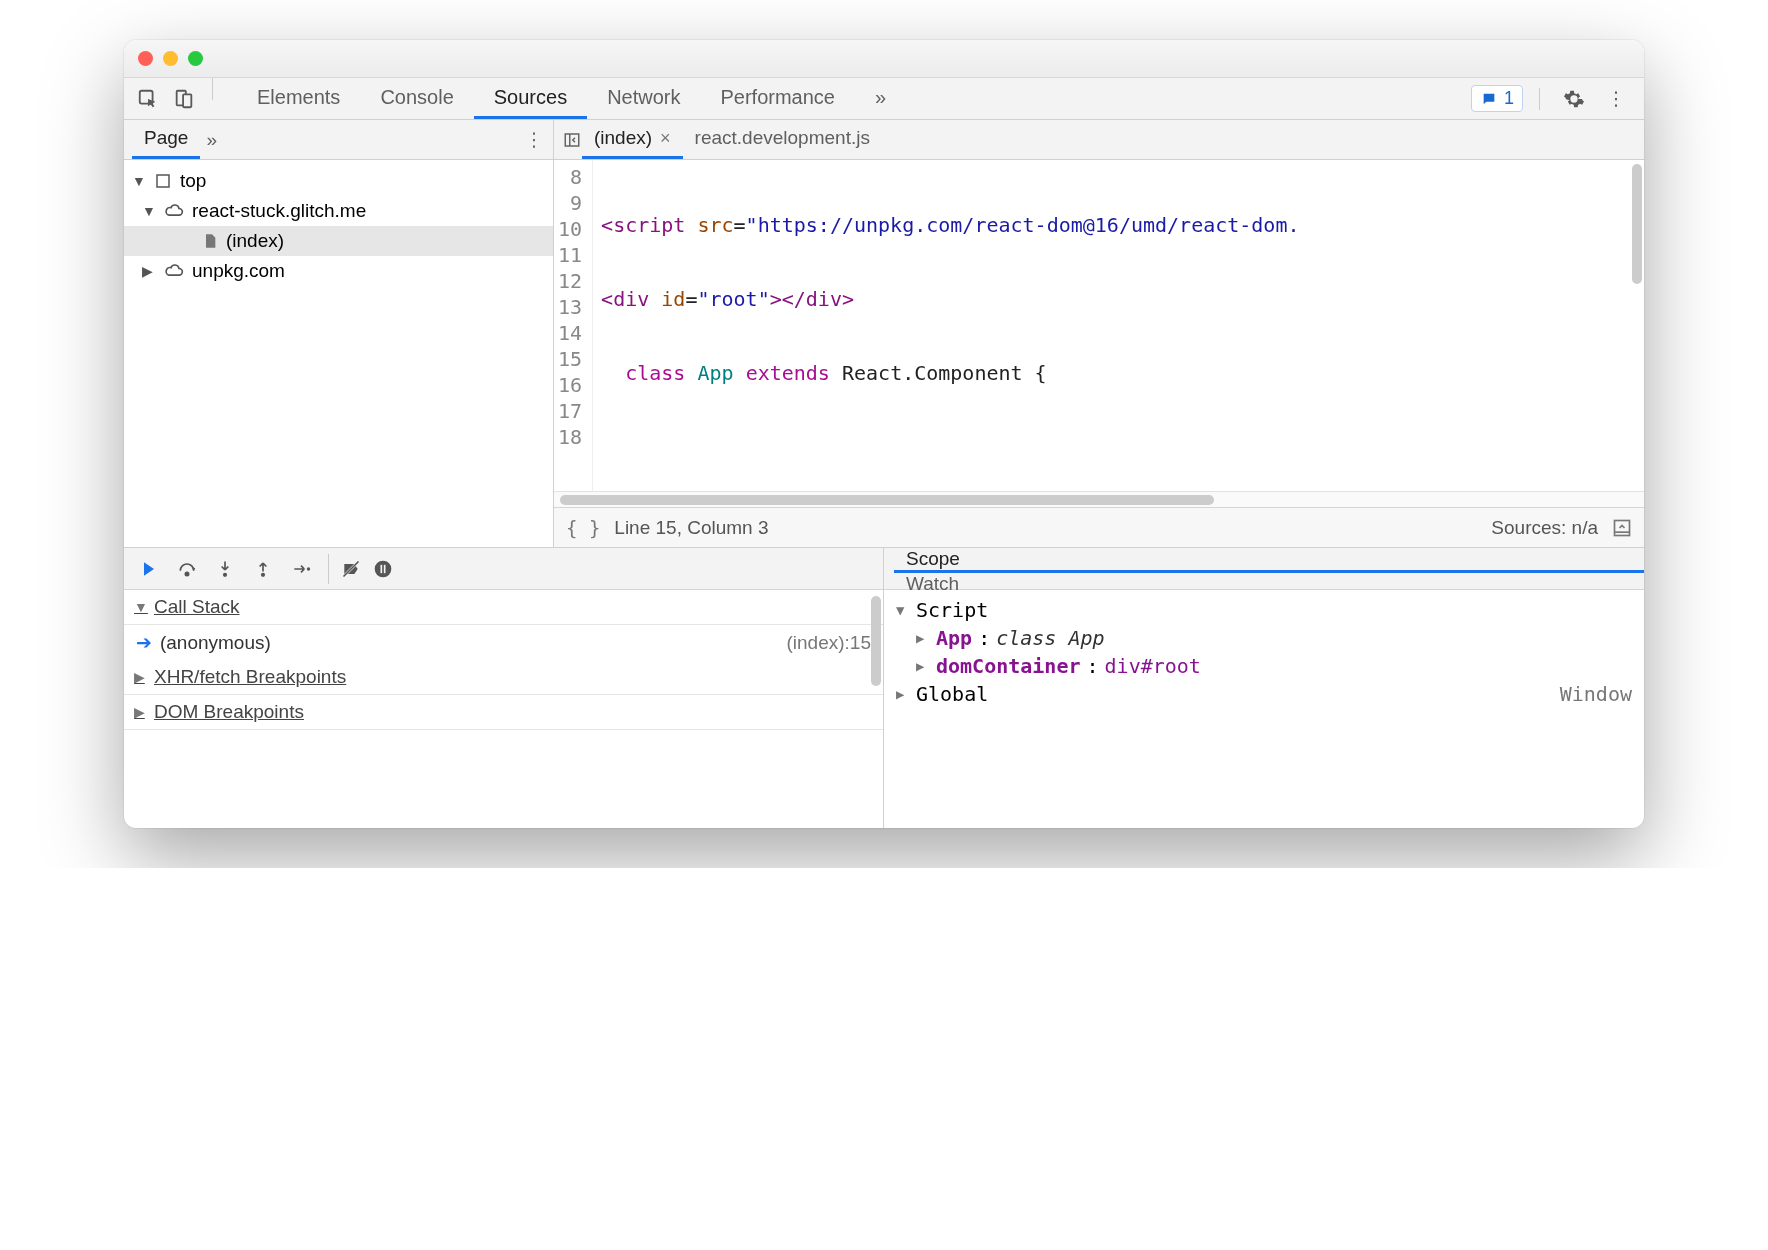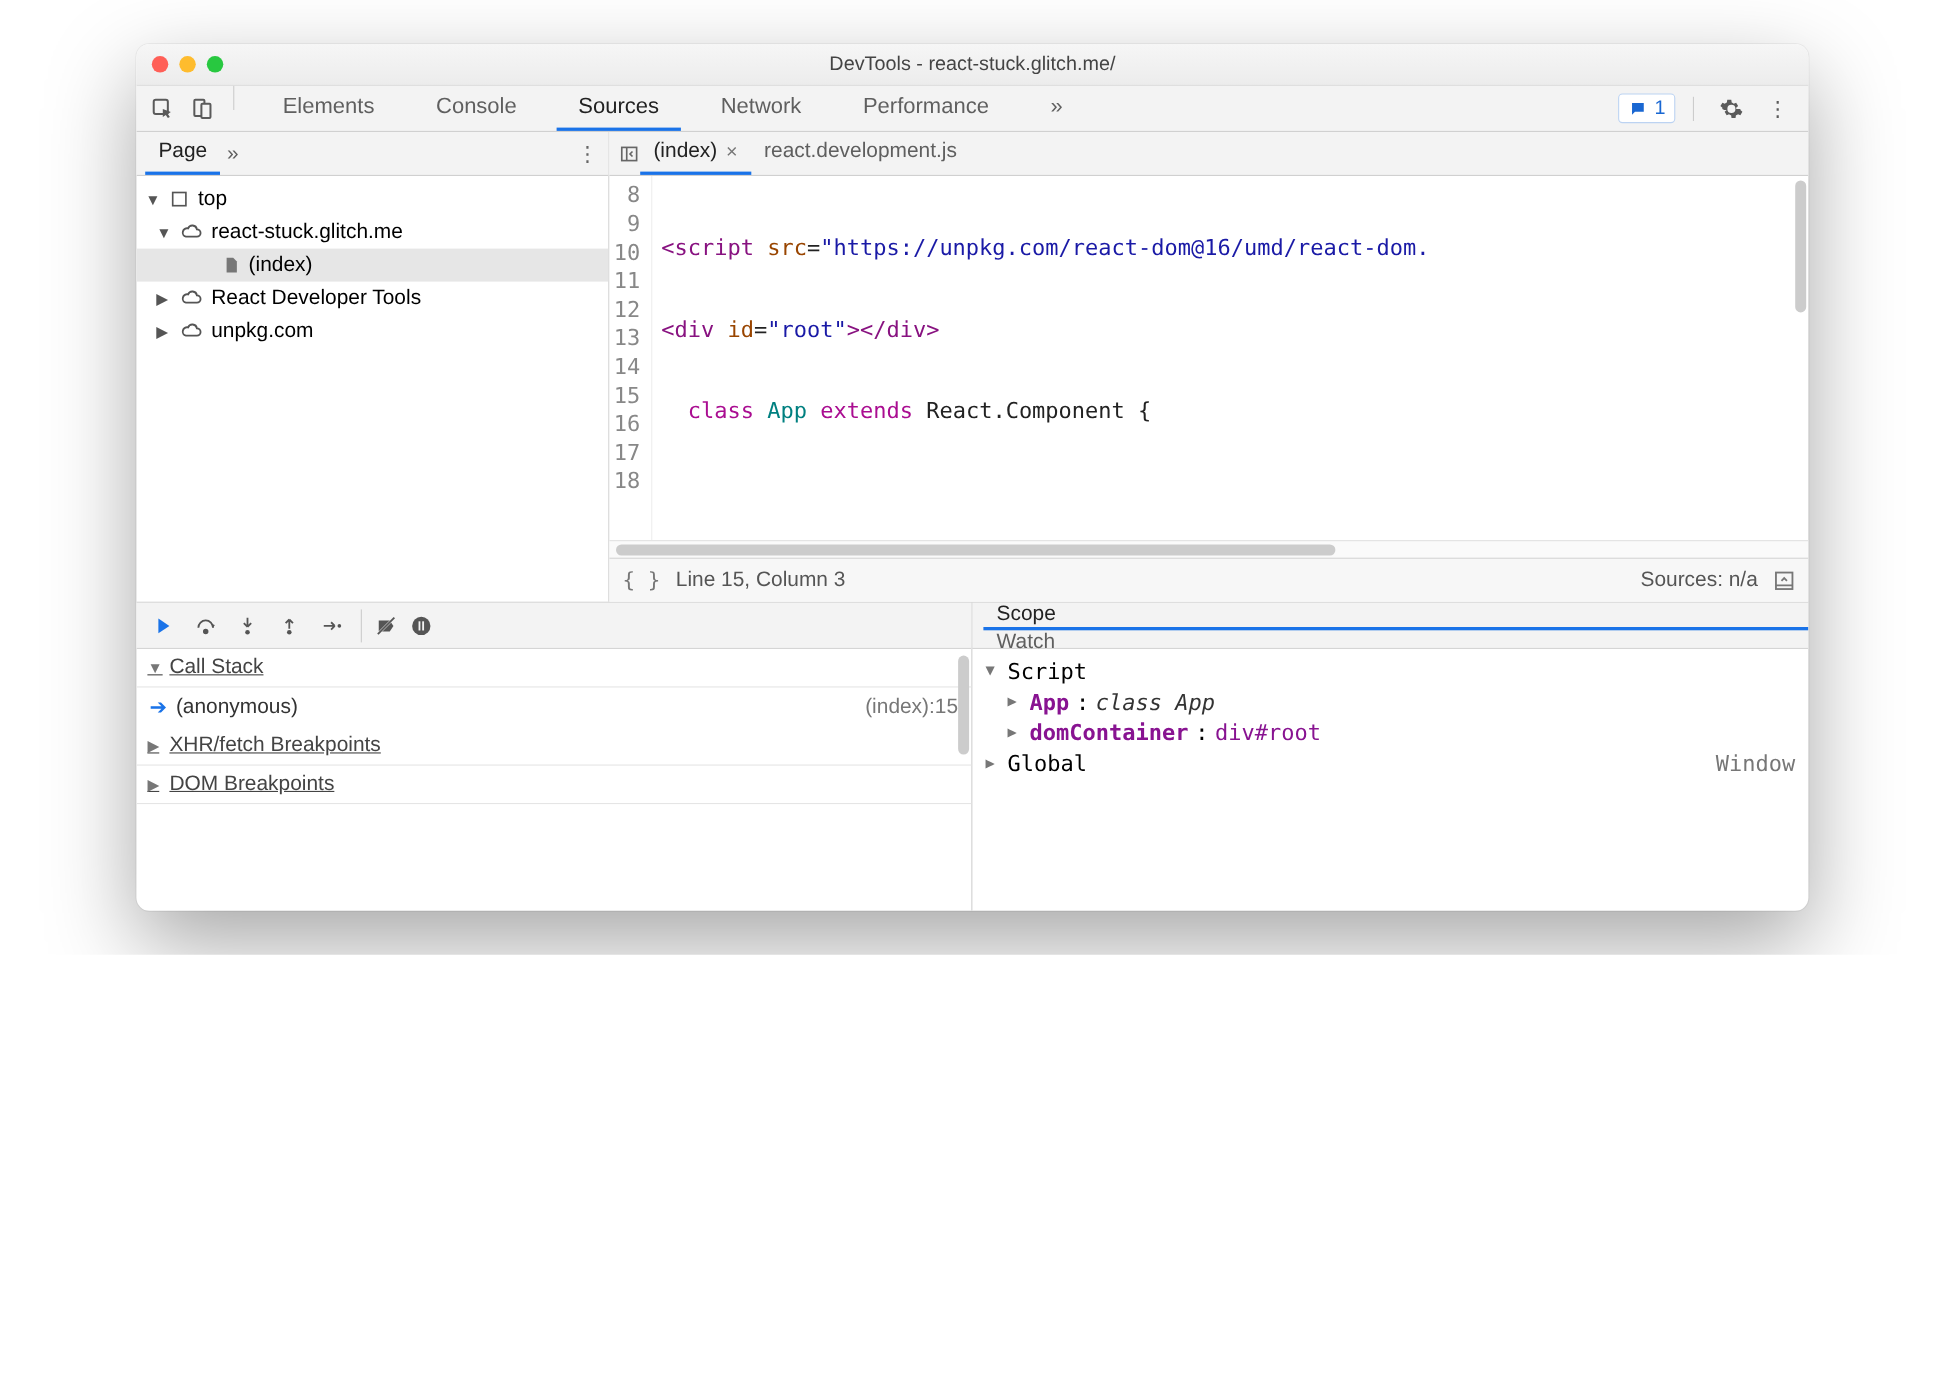--- a/index.html
+++ b/index.html
@@ -42,21 +42,21 @@
     background: #f3f3f3;
     border-bottom: 1px solid #d0d0d0;
     display: flex;
     align-items: stretch;
     padding: 0 6px 0 6px;
   }
   .toolbar .iconbtn {
     width: 36px; display:flex; align-items:center; justify-content:center;
     color: #5a5a5a;
   }
-  .tabs { display:flex; align-items:stretch; margin-left: 14px; gap: 16px; }
+  .tabs { display:flex; align-items:stretch; margin-left: 14px; gap: 0; }
   .tab {
     padding: 0 20px;
     display:flex; align-items:center;
     color: #5f5f5f;
     font-size: 20px;
     cursor: pointer;
     border-bottom: 3px solid transparent;
   }
   .tab.active { color:#222; border-bottom-color:#1a73e8; }
   .toolbar .spacer { flex:1; }
@@ -142,21 +142,20 @@
 <body>
 
 <div class="window">
 
   <div class="titlebar">
     <div class="traffic">
       <div class="tl r"></div>
       <div class="tl y"></div>
       <div class="tl g"></div>
     </div>
-    <div class="title">DevTools - react-stuck.glitch.me/</div>
   </div>
 
   <div class="toolbar">
     <div class="iconbtn">
       <svg width="22" height="22" viewBox="0 0 24 24" fill="none" stroke="currentColor" stroke-width="2">
           <rect x="3" y="3" width="14" height="14" rx="2"></rect>
           <path d="M12 12l8 3-3 2 2 3-2 1-2-3-3 2z" fill="currentColor" stroke="none"></path>
         </svg>
     </div>
     <div class="iconbtn">
@@ -215,27 +214,20 @@
           <svg width="20" height="16" viewBox="0 0 24 16" fill="none" stroke="#555" stroke-width="2">
               <path d="M6 13h12a4 4 0 000-8 5 5 0 00-9.6-1A4 4 0 006 13z"></path>
             </svg>
           <span>react-stuck.glitch.me</span>
         </div>
         <div class="node indent3 selected">
           <svg width="16" height="20" viewBox="0 0 24 24" fill="#777">
               <path d="M6 2h9l5 5v15H6z"></path>
             </svg>
           <span>(index)</span>
-        </div>
-        <div class="node indent1">
-          <span class="arrow tri right"></span>
-          <svg width="20" height="16" viewBox="0 0 24 16" fill="none" stroke="#555" stroke-width="2">
-              <path d="M6 13h12a4 4 0 000-8 5 5 0 00-9.6-1A4 4 0 006 13z"></path>
-            </svg>
-          <span>React Developer Tools</span>
         </div>
         <div class="node indent1">
           <span class="arrow tri right"></span>
           <svg width="20" height="16" viewBox="0 0 24 16" fill="none" stroke="#555" stroke-width="2">
               <path d="M6 13h12a4 4 0 000-8 5 5 0 00-9.6-1A4 4 0 006 13z"></path>
             </svg>
           <span>unpkg.com</span>
         </div>
       </div>
     </div>

